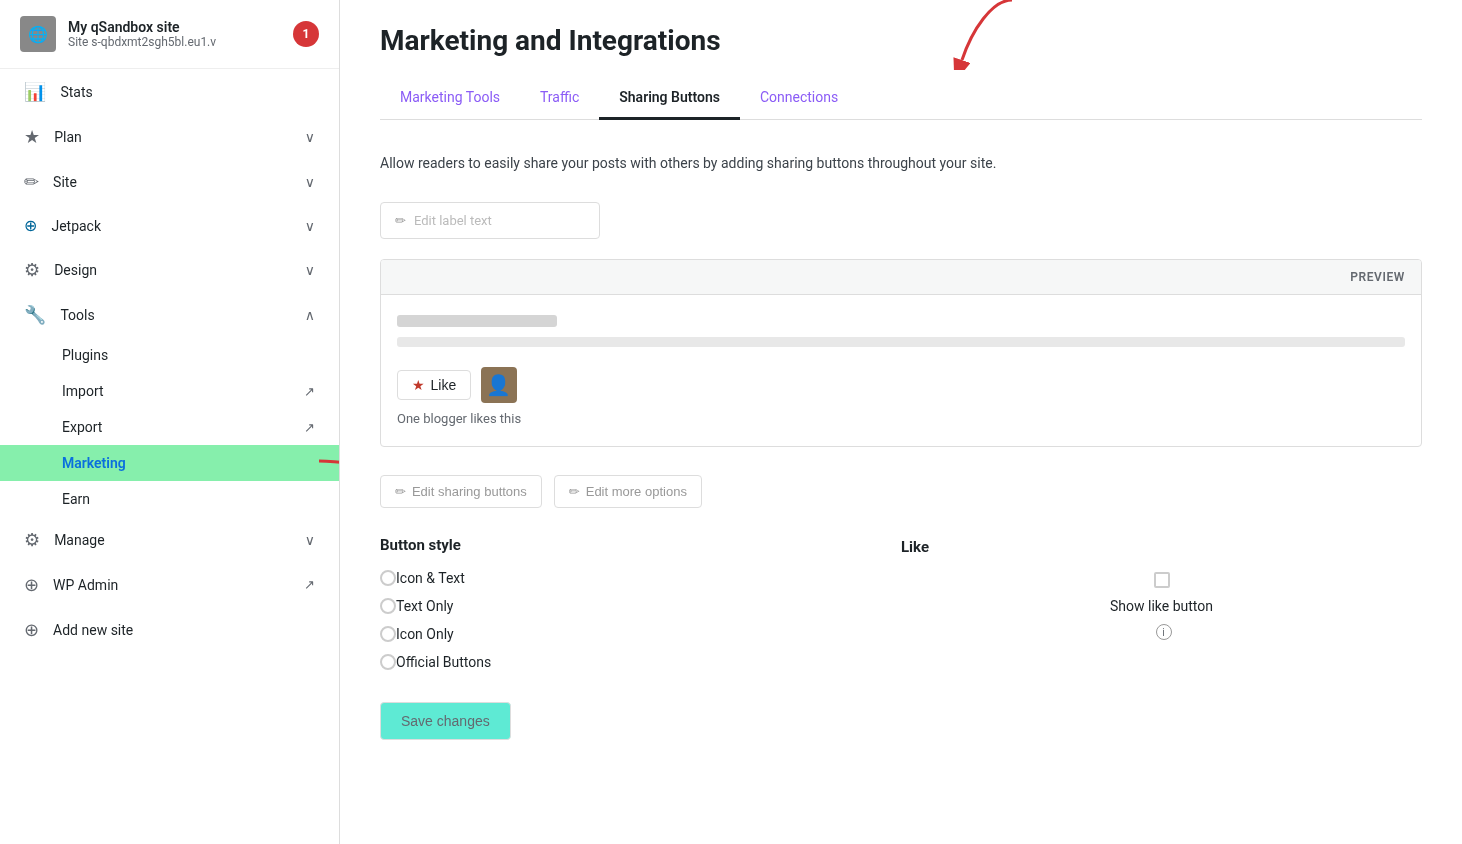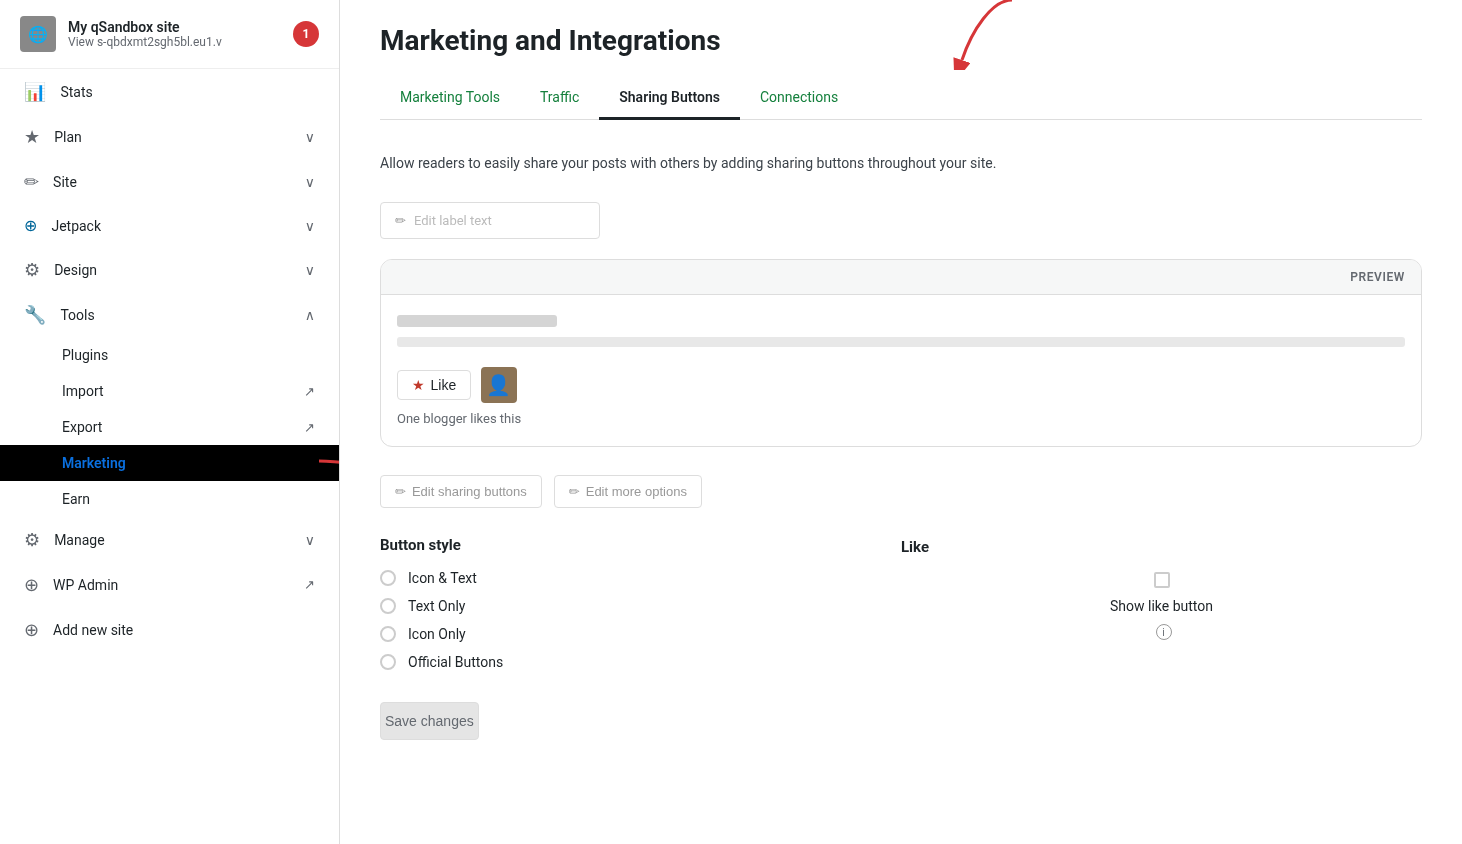--- a/index.html
+++ b/index.html
@@ -70,21 +70,21 @@
       display: flex;
       align-items: center;
       justify-content: space-between;
       padding: 10px 24px 10px 62px;
       cursor: pointer;
       color: #1d2327;
       font-size: 14px;
       font-weight: 400;
       transition: background 0.15s;
     }
-    .nav-sub-item.active { background: #000000; color: #0a6fde; font-weight: 600; }
+    .nav-sub-item.active { background: #86efac; color: #0a6fde; font-weight: 600; }
 
     .ext-icon { font-size: 13px; color: #646970; }
 
     
     .main {
       flex: 1;
       background: #f6f7f7;
       overflow-y: auto;
     }
 
@@ -107,21 +107,21 @@
     .tabs {
       display: flex;
       gap: 0;
       border-bottom: 1px solid #ddd;
     }
 
     .tab {
       padding: 12px 20px;
       cursor: pointer;
       font-size: 14px;
-      color: #15803d;
+      color: #8b5cf6;
       border-bottom: 3px solid transparent;
       margin-bottom: -1px;
       font-weight: 400;
     }
     .tab.active {
       color: #1d2327;
       border-bottom: 3px solid #1d2327;
       font-weight: 600;
     }
 
@@ -147,21 +147,21 @@
       gap: 8px;
       color: #999;
       font-size: 14px;
       width: 220px;
     }
     .edit-label-box .pencil-icon { color: #999; font-size: 13px; }
 
     
     .preview-area {
       border: 1px solid #ddd;
-      border-radius: 12px;
+      border-radius: 4px;
       margin-bottom: 28px;
       overflow: hidden;
     }
 
     .preview-header {
       background: #f6f7f7;
       padding: 10px 16px;
       text-align: right;
       font-size: 12px;
       color: #646970;
@@ -271,21 +271,21 @@
 
     .radio-group {
       display: flex;
       flex-direction: column;
       gap: 12px;
     }
 
     .radio-item {
       display: flex;
       align-items: center;
-      gap: 12px;
+      gap: 0;
       font-size: 14px;
       color: #1d2327;
       cursor: pointer;
     }
 
     .radio-circle {
       width: 16px;
       height: 16px;
       border-radius: 50%;
       border: 2px solid #ccc;
@@ -325,24 +325,24 @@
       color: #646970;
       margin-left: 4px;
     }
 
     
     .save-area {
       margin-top: 32px;
     }
 
     .save-btn {
-      background: #e5e5e5;
+      background: #5eead4;
       border: 1px solid #ddd;
       border-radius: 4px;
-      padding: 10px 4px;
+      padding: 10px 20px;
       font-size: 14px;
       color: #646970;
       cursor: pointer;
     }
 
     .header-wrapper {
       position: relative;
     }
 
     .nav-sub-item-wrapper {
@@ -355,21 +355,21 @@
     }
   </style>
 </head>
 <body>
 
 <div class="sidebar">
   <div class="sidebar-header">
     <div class="site-icon">🌐</div>
     <div class="site-info">
       <div class="site-name">My qSandbox site</div>
-      <div class="site-url">View s-qbdxmt2sgh5bl.eu1.v</div>
+      <div class="site-url">Site s-qbdxmt2sgh5bl.eu1.v</div>
     </div>
     <div class="notification-badge">1</div>
   </div>
 
   <div class="nav-item">
     <span class="nav-icon">📊</span>
     <span class="nav-label">Stats</span>
   </div>
 
   <div class="nav-item">

